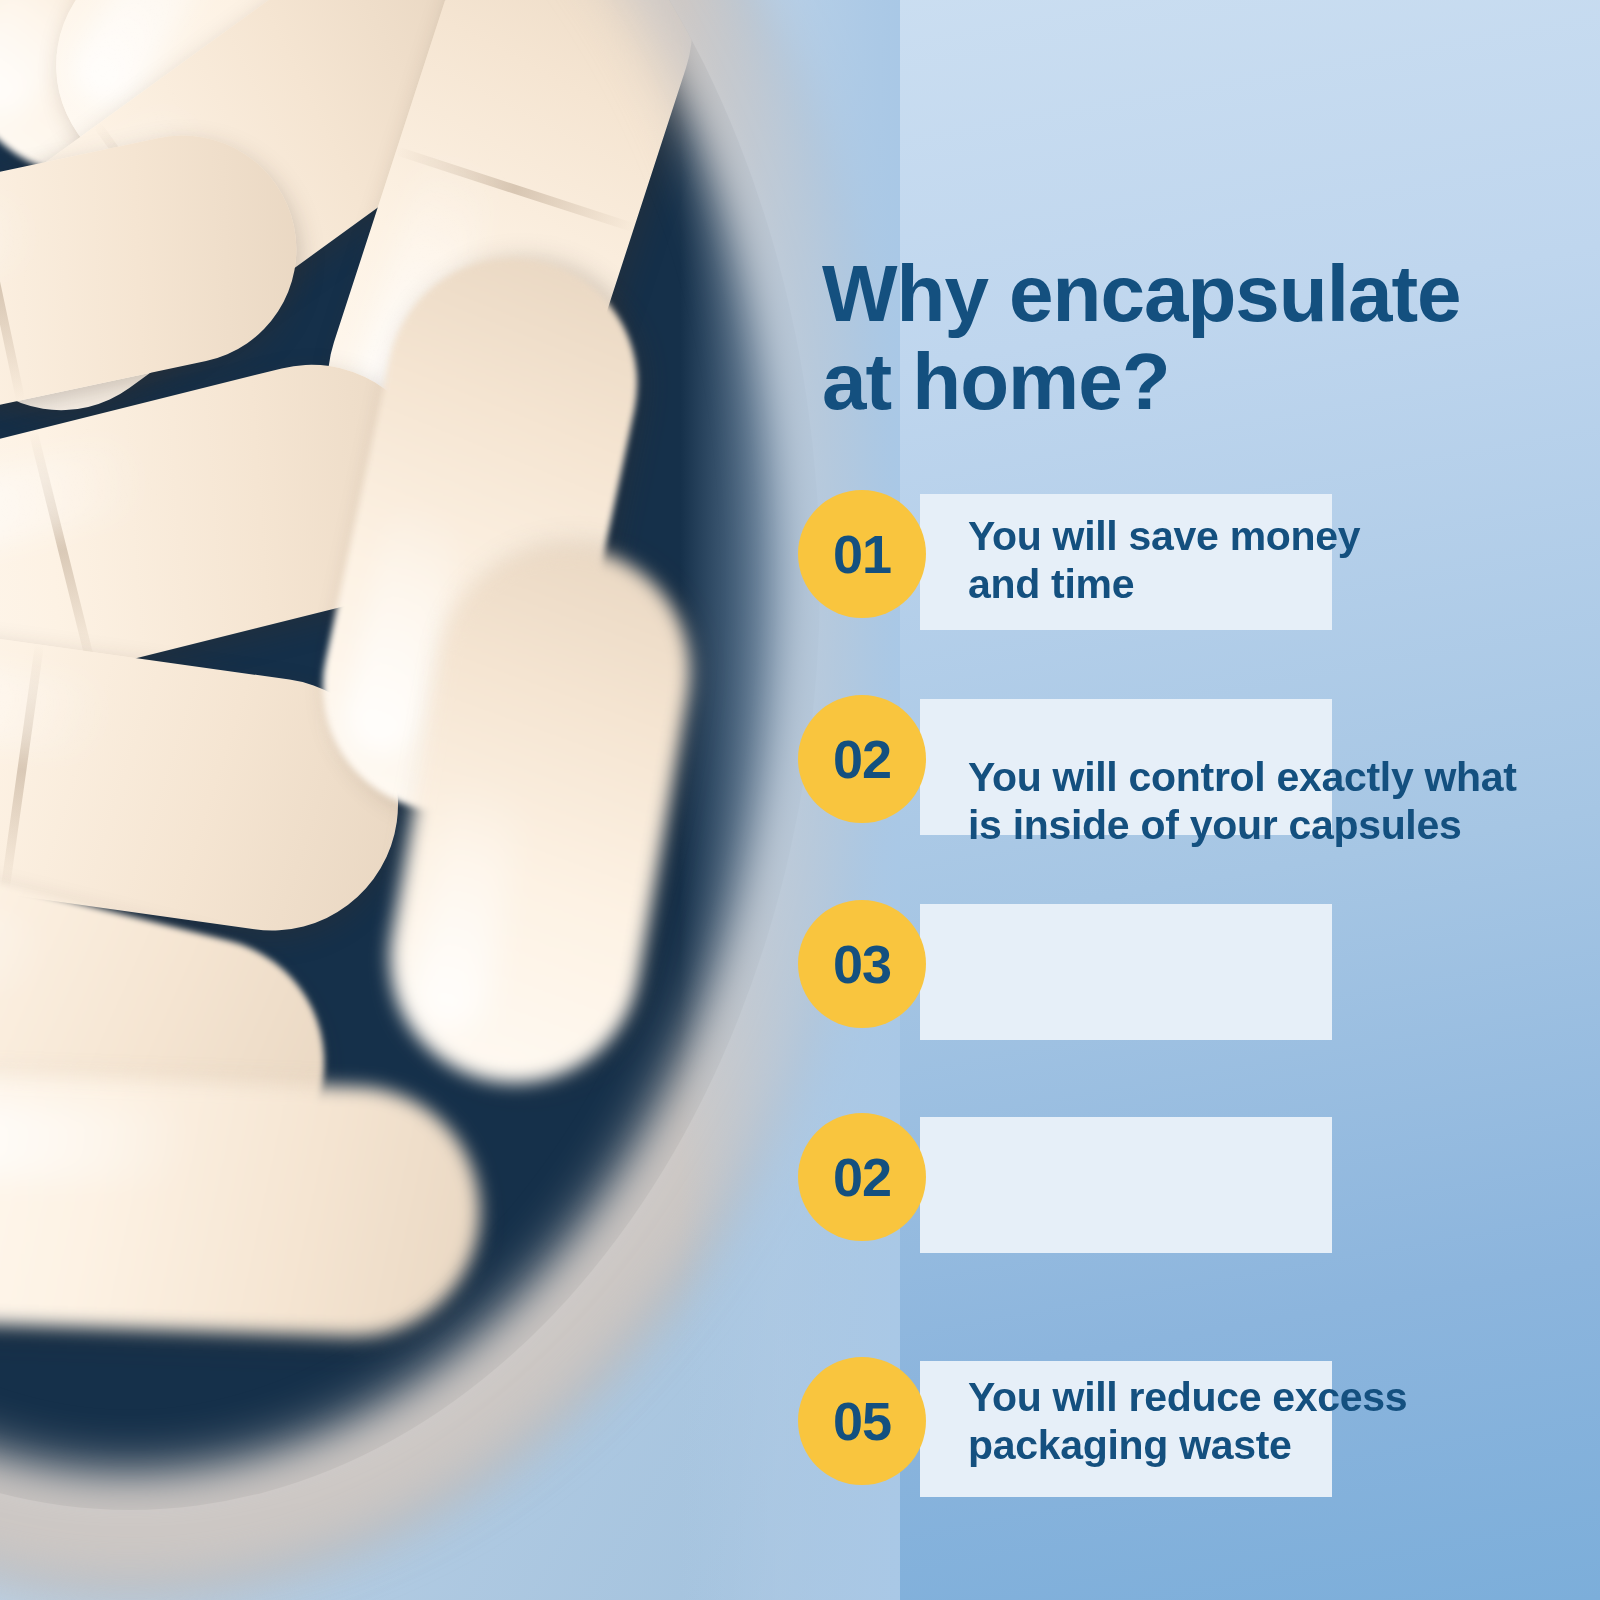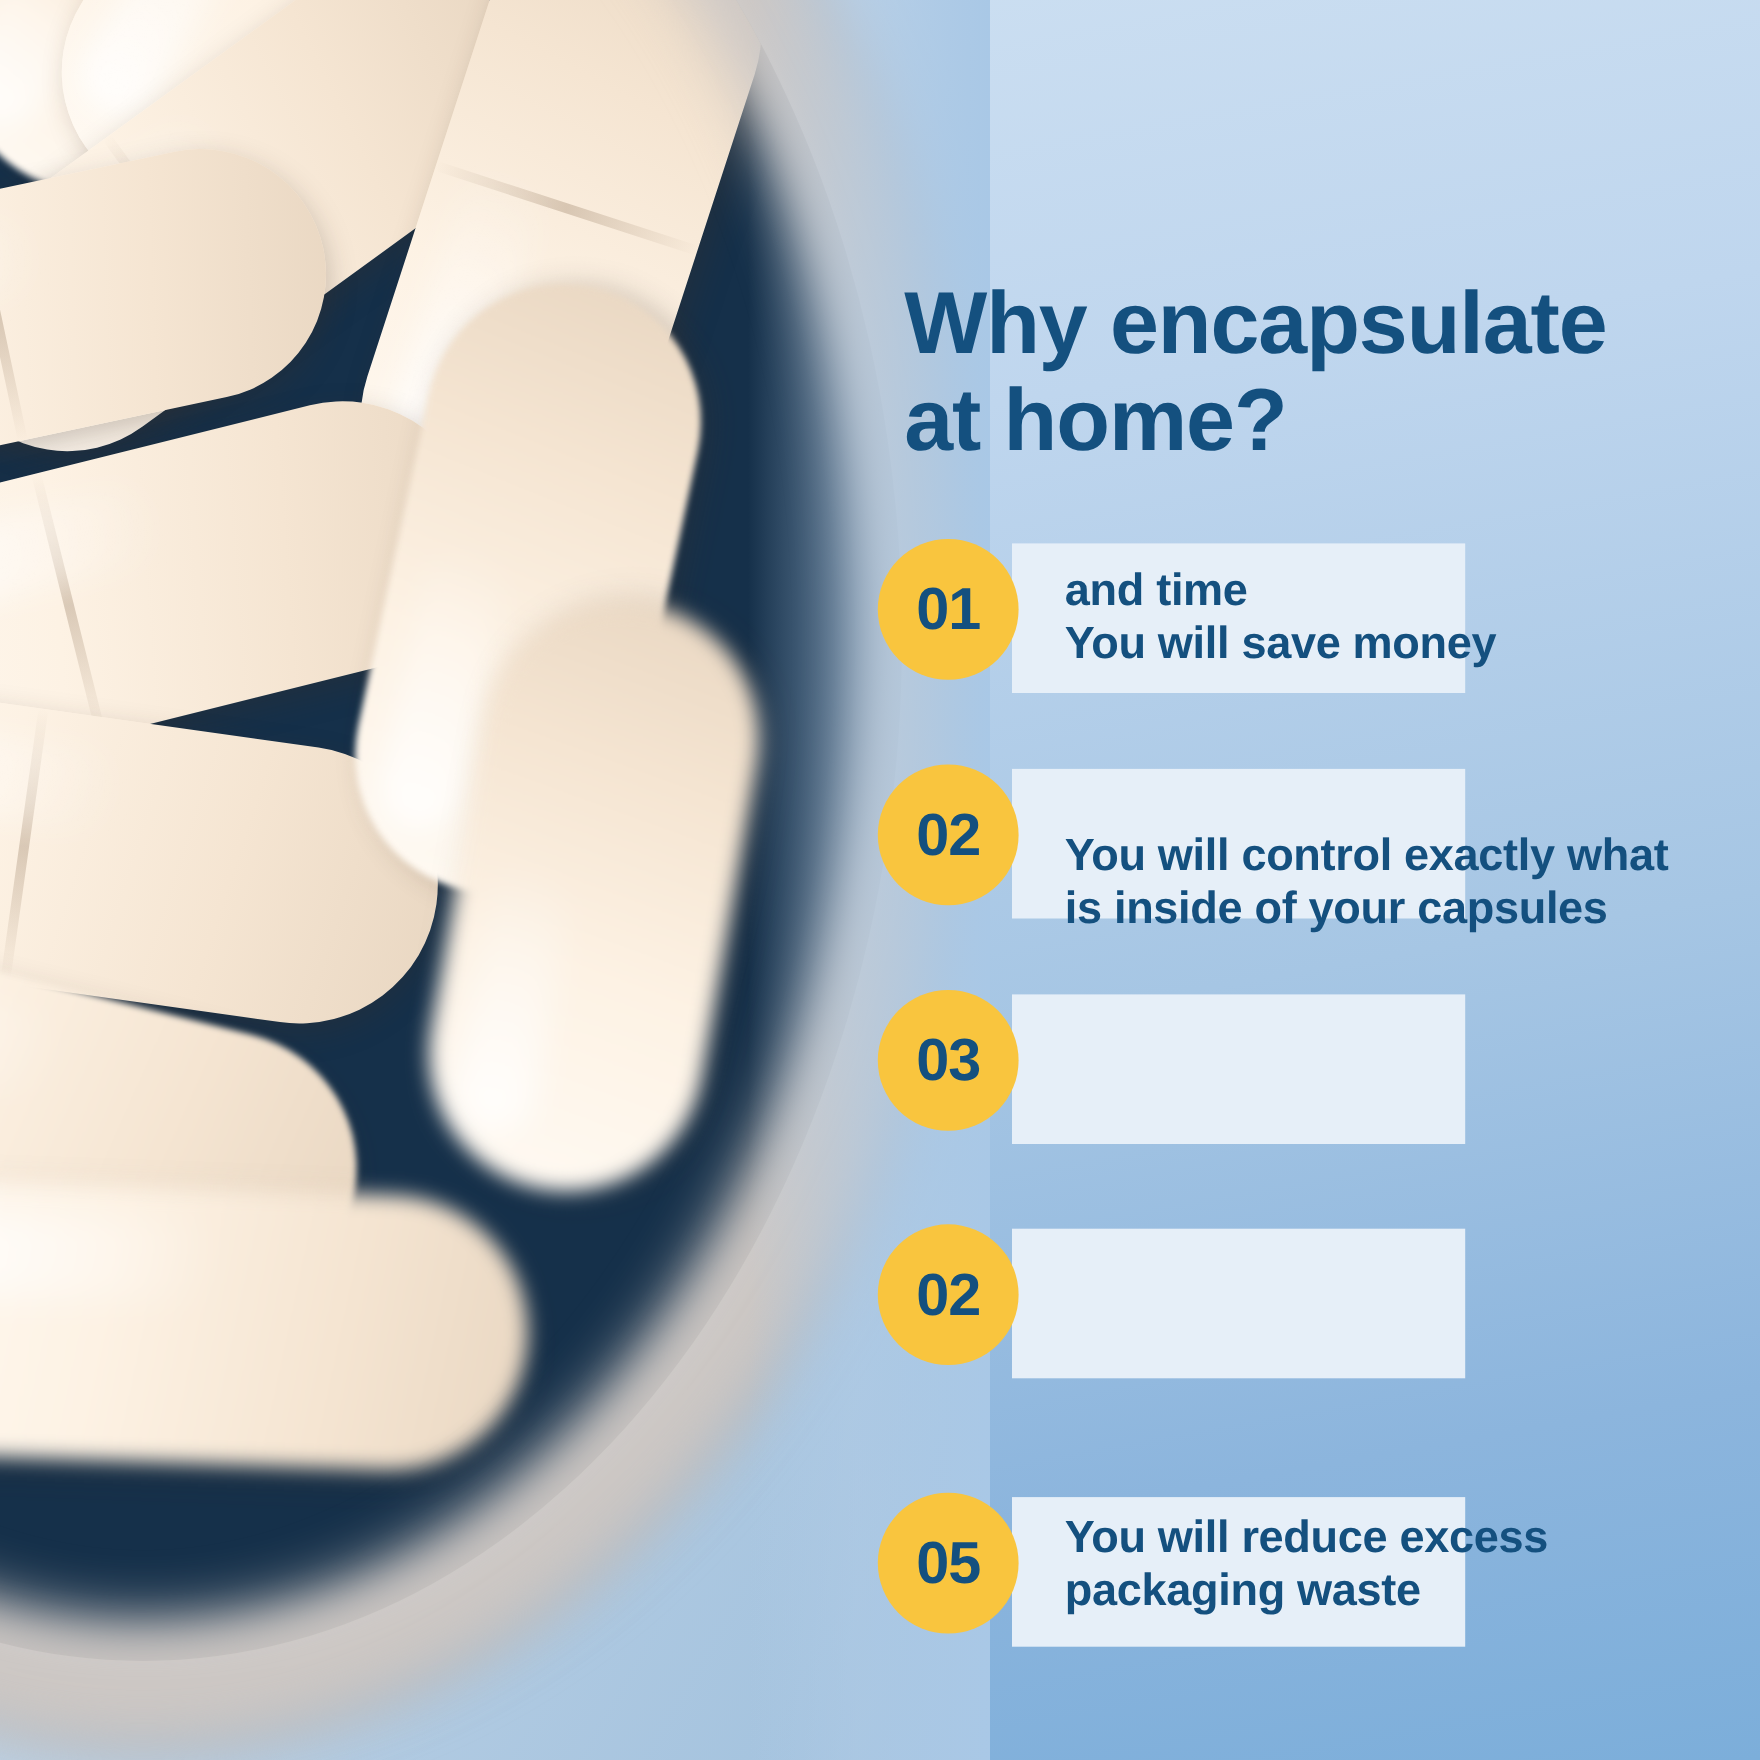--- a/index.html
+++ b/index.html
@@ -244,22 +244,22 @@
     <div class="row row-4"></div>
     <div class="row row-5"></div>
 
     <div class="badge badge-1">01</div>
     <div class="badge badge-2">02</div>
     <div class="badge badge-3">03</div>
     <div class="badge badge-4">02</div>
     <div class="badge badge-5">05</div>
 
     <div class="row-text rt-1">
+      <span>You will save money</span>
       <span>and time</span>
-      <span>You will save money</span>
     </div>
     <div class="row-text rt-2">
       <span>You will control exactly what</span>
       <span>is inside of your capsules</span>
     </div>
     <div class="row-text rt-5">
       <span>You will reduce excess</span>
       <span>packaging waste</span>
     </div>
 

